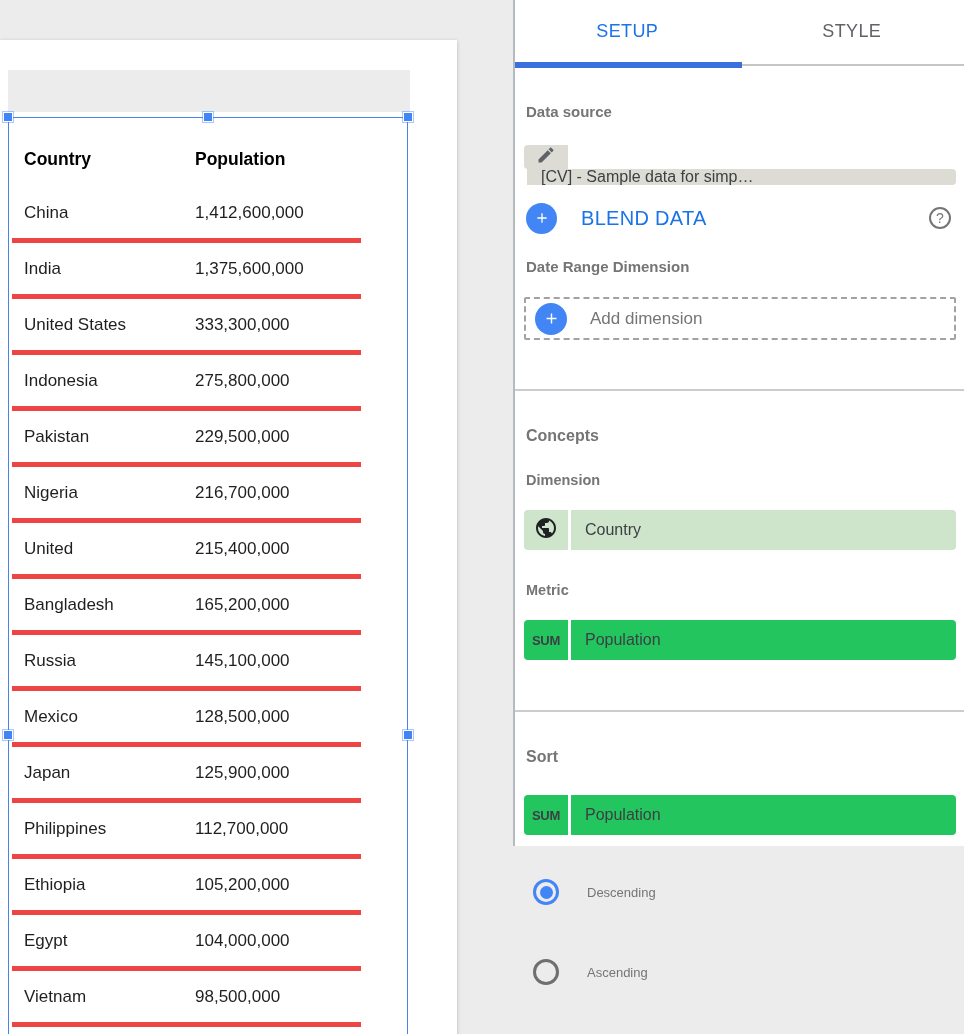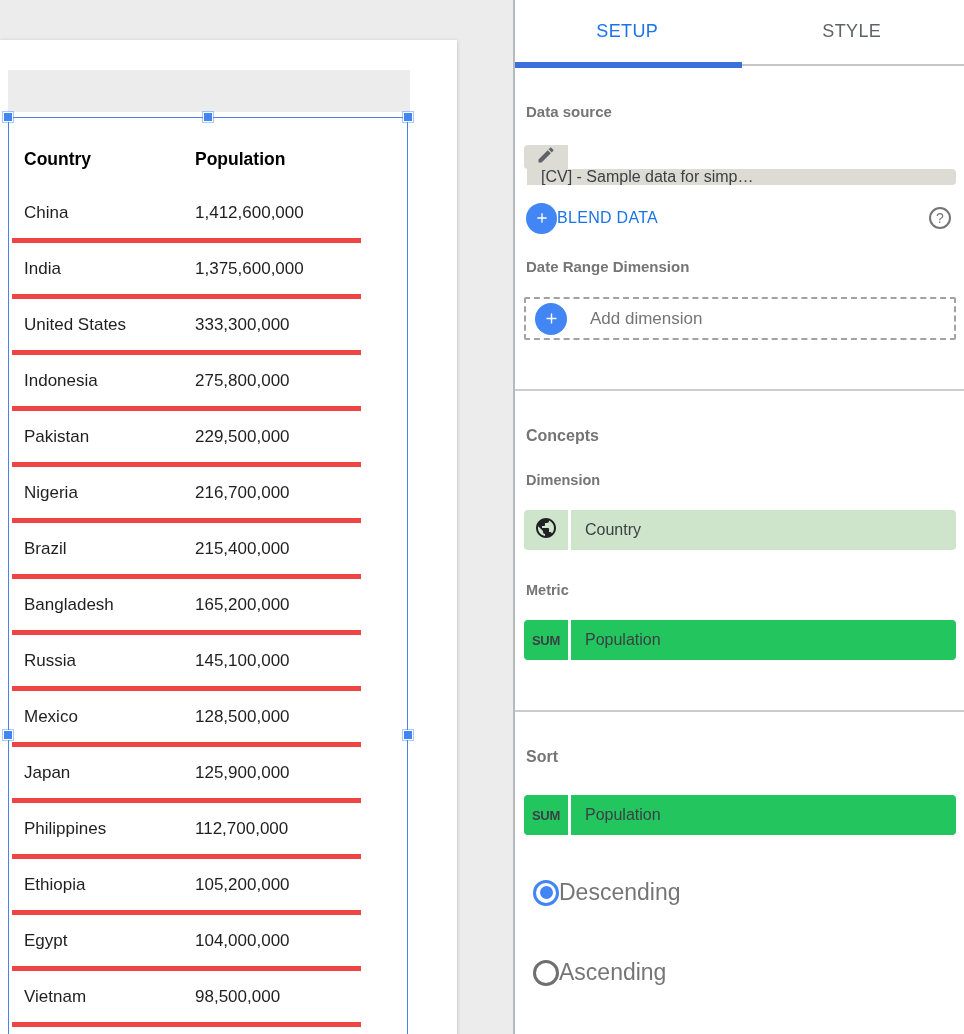--- a/index.html
+++ b/index.html
@@ -23,21 +23,21 @@
   .trow { border-bottom:5px solid #ef4444; }
   .trow:last-child { border-bottom:none; }
   #thead-row { height:56px; }
   .c1, .c2 { position:absolute; top:50%; transform:translateY(-50%);
     font-size:17px; color:#1f1f1f; white-space:nowrap; }
   .c1 { left:12px; }
   .c2 { left:183px; }
   #thead-row .c1, #thead-row .c2 { font-weight:bold; font-size:17.5px; color:#000; }
 
   
-  #panel { position:absolute; left:513px; top:0; width:451px; height:1034px;
+  #panel { position:absolute; left:513px; top:0; width:451px; height:846px;
     background:#ffffff; border-left:2px solid #b4bac0; }
   #tabs { position:absolute; left:0; top:0; width:100%; height:68px; }
   .tab { position:absolute; top:0; height:62px; width:50%; display:flex;
     align-items:center; justify-content:center; font-size:18px; letter-spacing:.4px;
     cursor:pointer; }
   #tab-setup { left:0; color:#1a73e8; }
   #tab-style { right:0; color:#5f6368; }
   #tab-underline-active { position:absolute; left:0; bottom:0; width:227px; height:6px;
     background:#3b6fdc; }
   #tab-underline-rest { position:absolute; left:227px; right:0; bottom:2px; height:2px;
@@ -56,41 +56,41 @@
   .chip.blue  .seg-icon, .chip.blue  .seg-text { background:#22c55e; }
   .sum-tag { font-size:13px; font-weight:bold; color:#3c4043; letter-spacing:-0.3px; }
 
   .plus-circle { width:32px; height:32px; border-radius:50%; background:#4285f4;
     display:flex; align-items:center; justify-content:center; flex:none; }
   .plus-circle svg { display:block; }
 
   #blend-row { position:absolute; left:11px; right:8px; top:201px; height:34px;
     display:flex; align-items:center; cursor:pointer; }
   #blend-row .plus-circle { width:31px; height:31px; }
-  #blend-label { font-size:16px; color:#1a73e8; letter-spacing:.3px; }
+  #blend-label { margin-left:24px; font-size:20px; color:#1a73e8; letter-spacing:.3px; }
   #help-icon { position:absolute; right:5px; top:6px; width:22px; height:22px;
     border:2px solid #757575; border-radius:50%; color:#757575; font-size:14px;
     display:flex; align-items:center; justify-content:center; cursor:pointer; }
 
   #add-dimension { position:absolute; left:9px; right:8px; top:297px; height:43px;
     border:2px dashed #a2a2a2; border-radius:2px; display:flex; align-items:center;
     padding-left:9px; cursor:pointer; background:#fff; }
   #add-dimension-label { margin-left:23px; font-size:17px; color:#757575; }
 
   .divider { position:absolute; left:0; right:0; height:2px; background:#cccccc; }
 
   .radio-row { position:absolute; left:18px; display:flex; align-items:center;
     cursor:pointer; }
   .radio { width:26px; height:26px; border-radius:50%; border:3px solid #6f6f6f;
     display:flex; align-items:center; justify-content:center; flex:none; }
   .radio.selected { border-color:#4285f4; }
   .radio .dot { width:13px; height:13px; border-radius:50%; background:#4285f4;
     display:none; }
   .radio.selected .dot { display:block; }
-  .radio-label { font-size:23px; color:#757575; }
+  .radio-label { margin-left:28px; font-size:13px; color:#757575; }
 </style>
 </head>
 <body>
 
 <div id="stage">
 
   <div id="canvas">
     <div id="chart-header-strip"></div>
 
     <div id="table">
@@ -117,21 +117,21 @@
           </div>
           <div class="trow">
             <span class="c1">Pakistan</span>
             <span class="c2">229,500,000</span>
           </div>
           <div class="trow">
             <span class="c1">Nigeria</span>
             <span class="c2">216,700,000</span>
           </div>
           <div class="trow">
-            <span class="c1">Brazil</span>
+            <span class="c1">United</span>
             <span class="c2">215,400,000</span>
           </div>
           <div class="trow">
             <span class="c1">Bangladesh</span>
             <span class="c2">165,200,000</span>
           </div>
           <div class="trow">
             <span class="c1">Russia</span>
             <span class="c2">145,100,000</span>
           </div>

